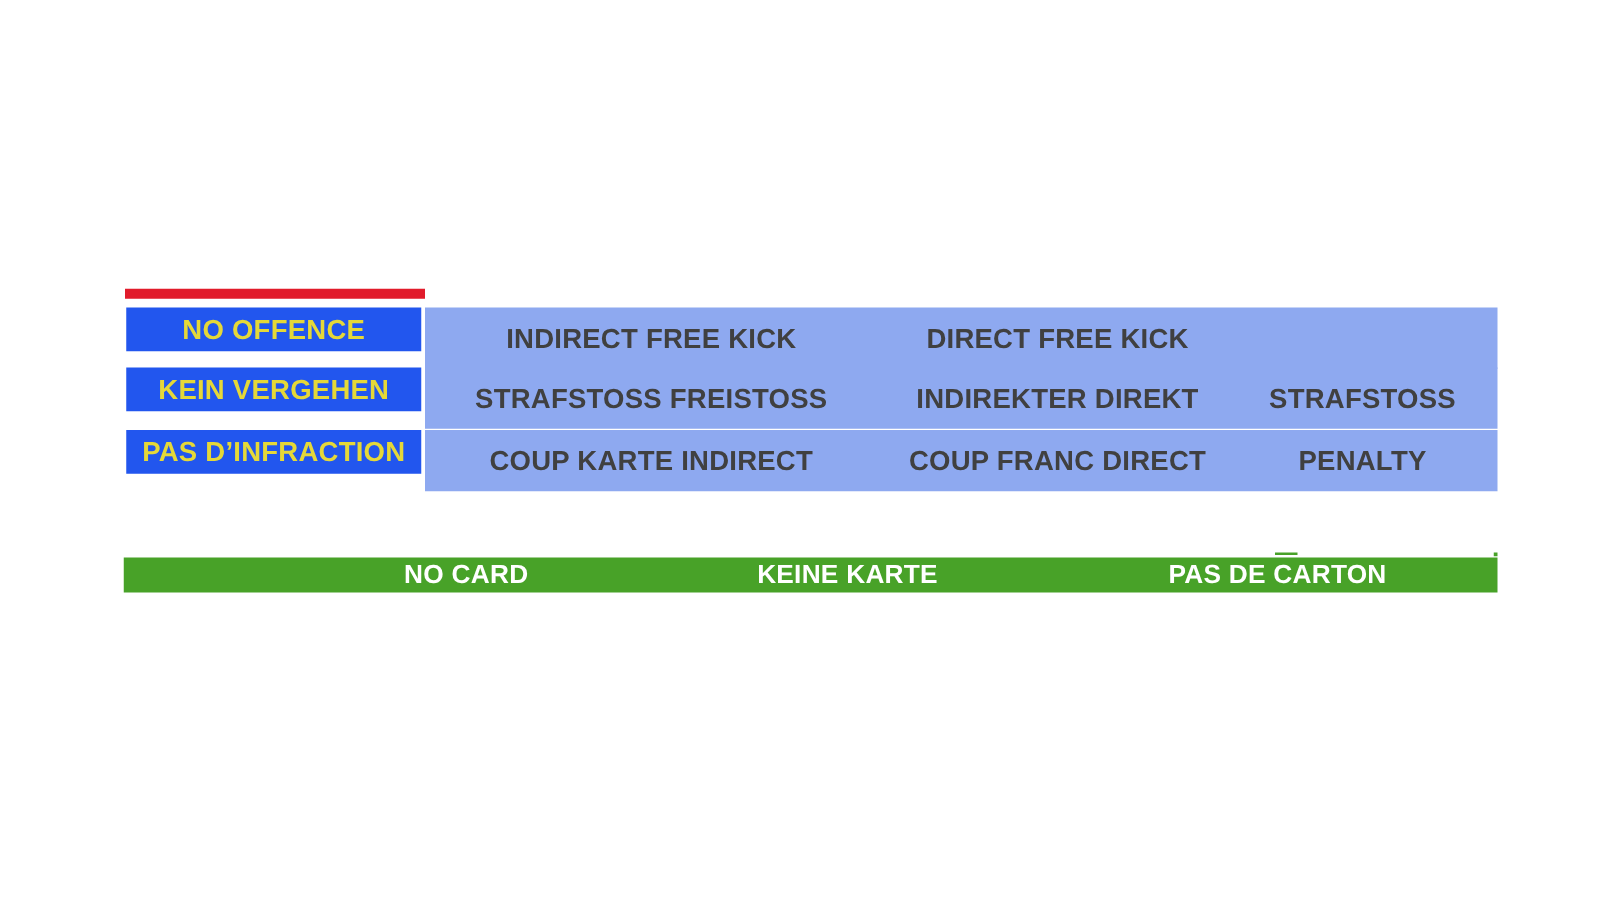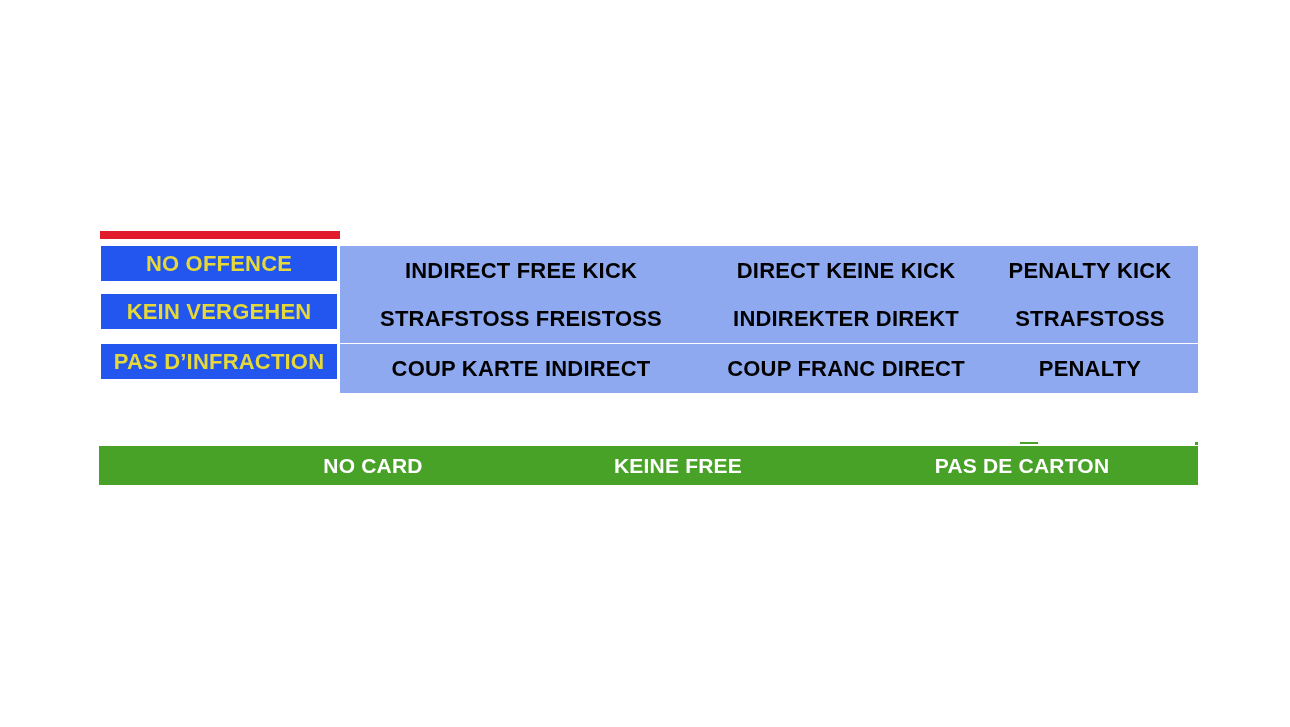--- a/index.html
+++ b/index.html
@@ -31,37 +31,37 @@
     display: flex; align-items: center; justify-content: center;
     font-size: 22px;
     white-space: nowrap;
     letter-spacing: 0.2px;
   }
   .band {
     position: absolute;
     left: 340px; top: 0;
     width: 858px; height: 49px;
     background: #8EA9F0;
-    color: #000000;
+    color: #404040;
     font-size: 22px;
     letter-spacing: 0.2px;
   }
   .band .cell {
     position: absolute;
     top: 50%;
     transform: translate(-50%, -50%);
     white-space: nowrap;
   }
   .band .c1 { left: 181px; }
   .band .c2 { left: 506px; }
   .band .c3 { left: 750px; }
   .green-bar {
     position: absolute;
     left: 99px; top: 446px;
-    width: 1099px; height: 39px;
+    width: 1099px; height: 28px;
     background: #48A228;
     color: #ffffff;
     font-size: 21px;
     letter-spacing: 0.2px;
   }
   .green-bar .cell {
     position: absolute;
     top: 50%;
     transform: translate(-50%, -50%);
     white-space: nowrap;
@@ -88,22 +88,21 @@
 <div class="stage">
 
   <div class="red-bar"></div>
 
   <div class="row row-en">
     <div class="offence-cell">
       <span>NO OFFENCE</span>
     </div>
     <div class="band">
       <span class="cell c1">INDIRECT FREE KICK</span>
-      <span class="cell c2">DIRECT KEINE KICK</span>
-      <span class="cell c3">PENALTY KICK</span>
+      <span class="cell c2">DIRECT FREE KICK</span>
     </div>
   </div>
 
   <div class="row row-de">
     <div class="offence-cell">
       <span>KEIN VERGEHEN</span>
     </div>
     <div class="band">
       <span class="cell c1">STRAFSTOSS FREISTOSS</span>
       <span class="cell c2">INDIREKTER DIREKT</span>
@@ -120,17 +119,17 @@
       <span class="cell c2">COUP FRANC DIRECT</span>
       <span class="cell c3">PENALTY</span>
     </div>
   </div>
 
   <div class="green-tick"></div>
   <div class="green-dot"></div>
 
   <div class="green-bar">
     <span class="cell g1">NO CARD</span>
-    <span class="cell g2">KEINE FREE</span>
+    <span class="cell g2">KEINE KARTE</span>
     <span class="cell g3">PAS DE CARTON</span>
   </div>
 
 </div>
 
 </body></html>

